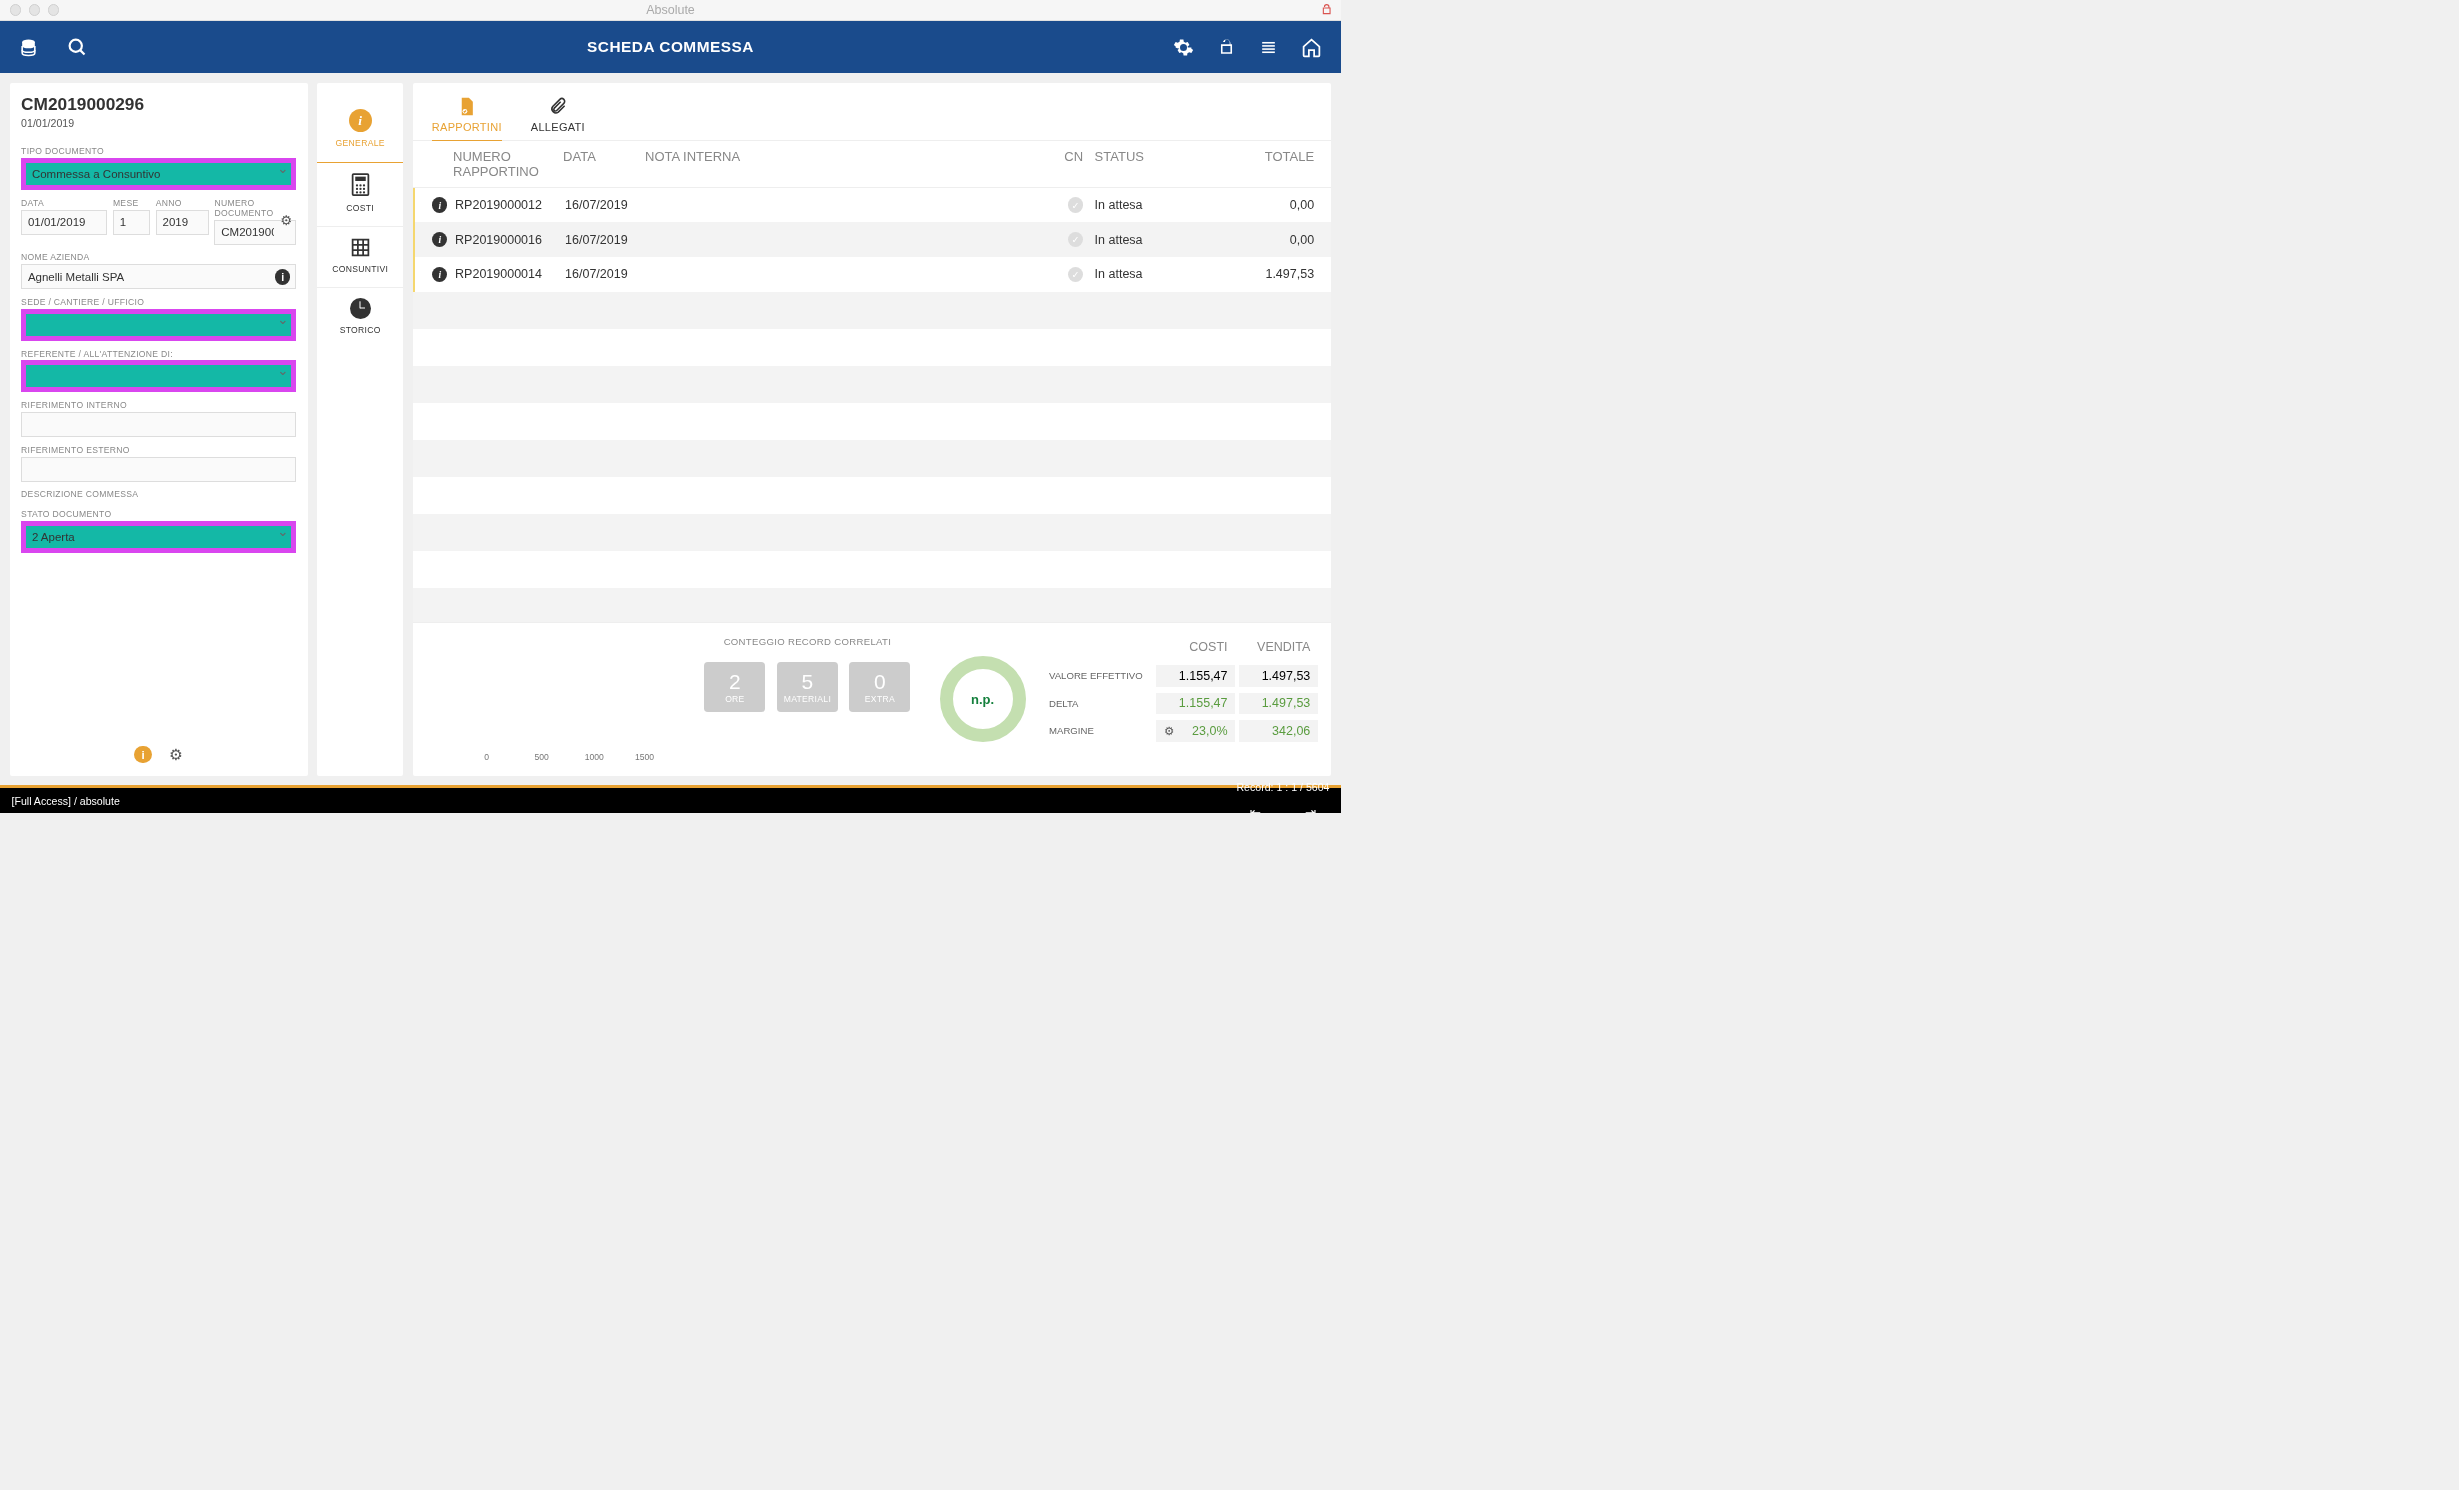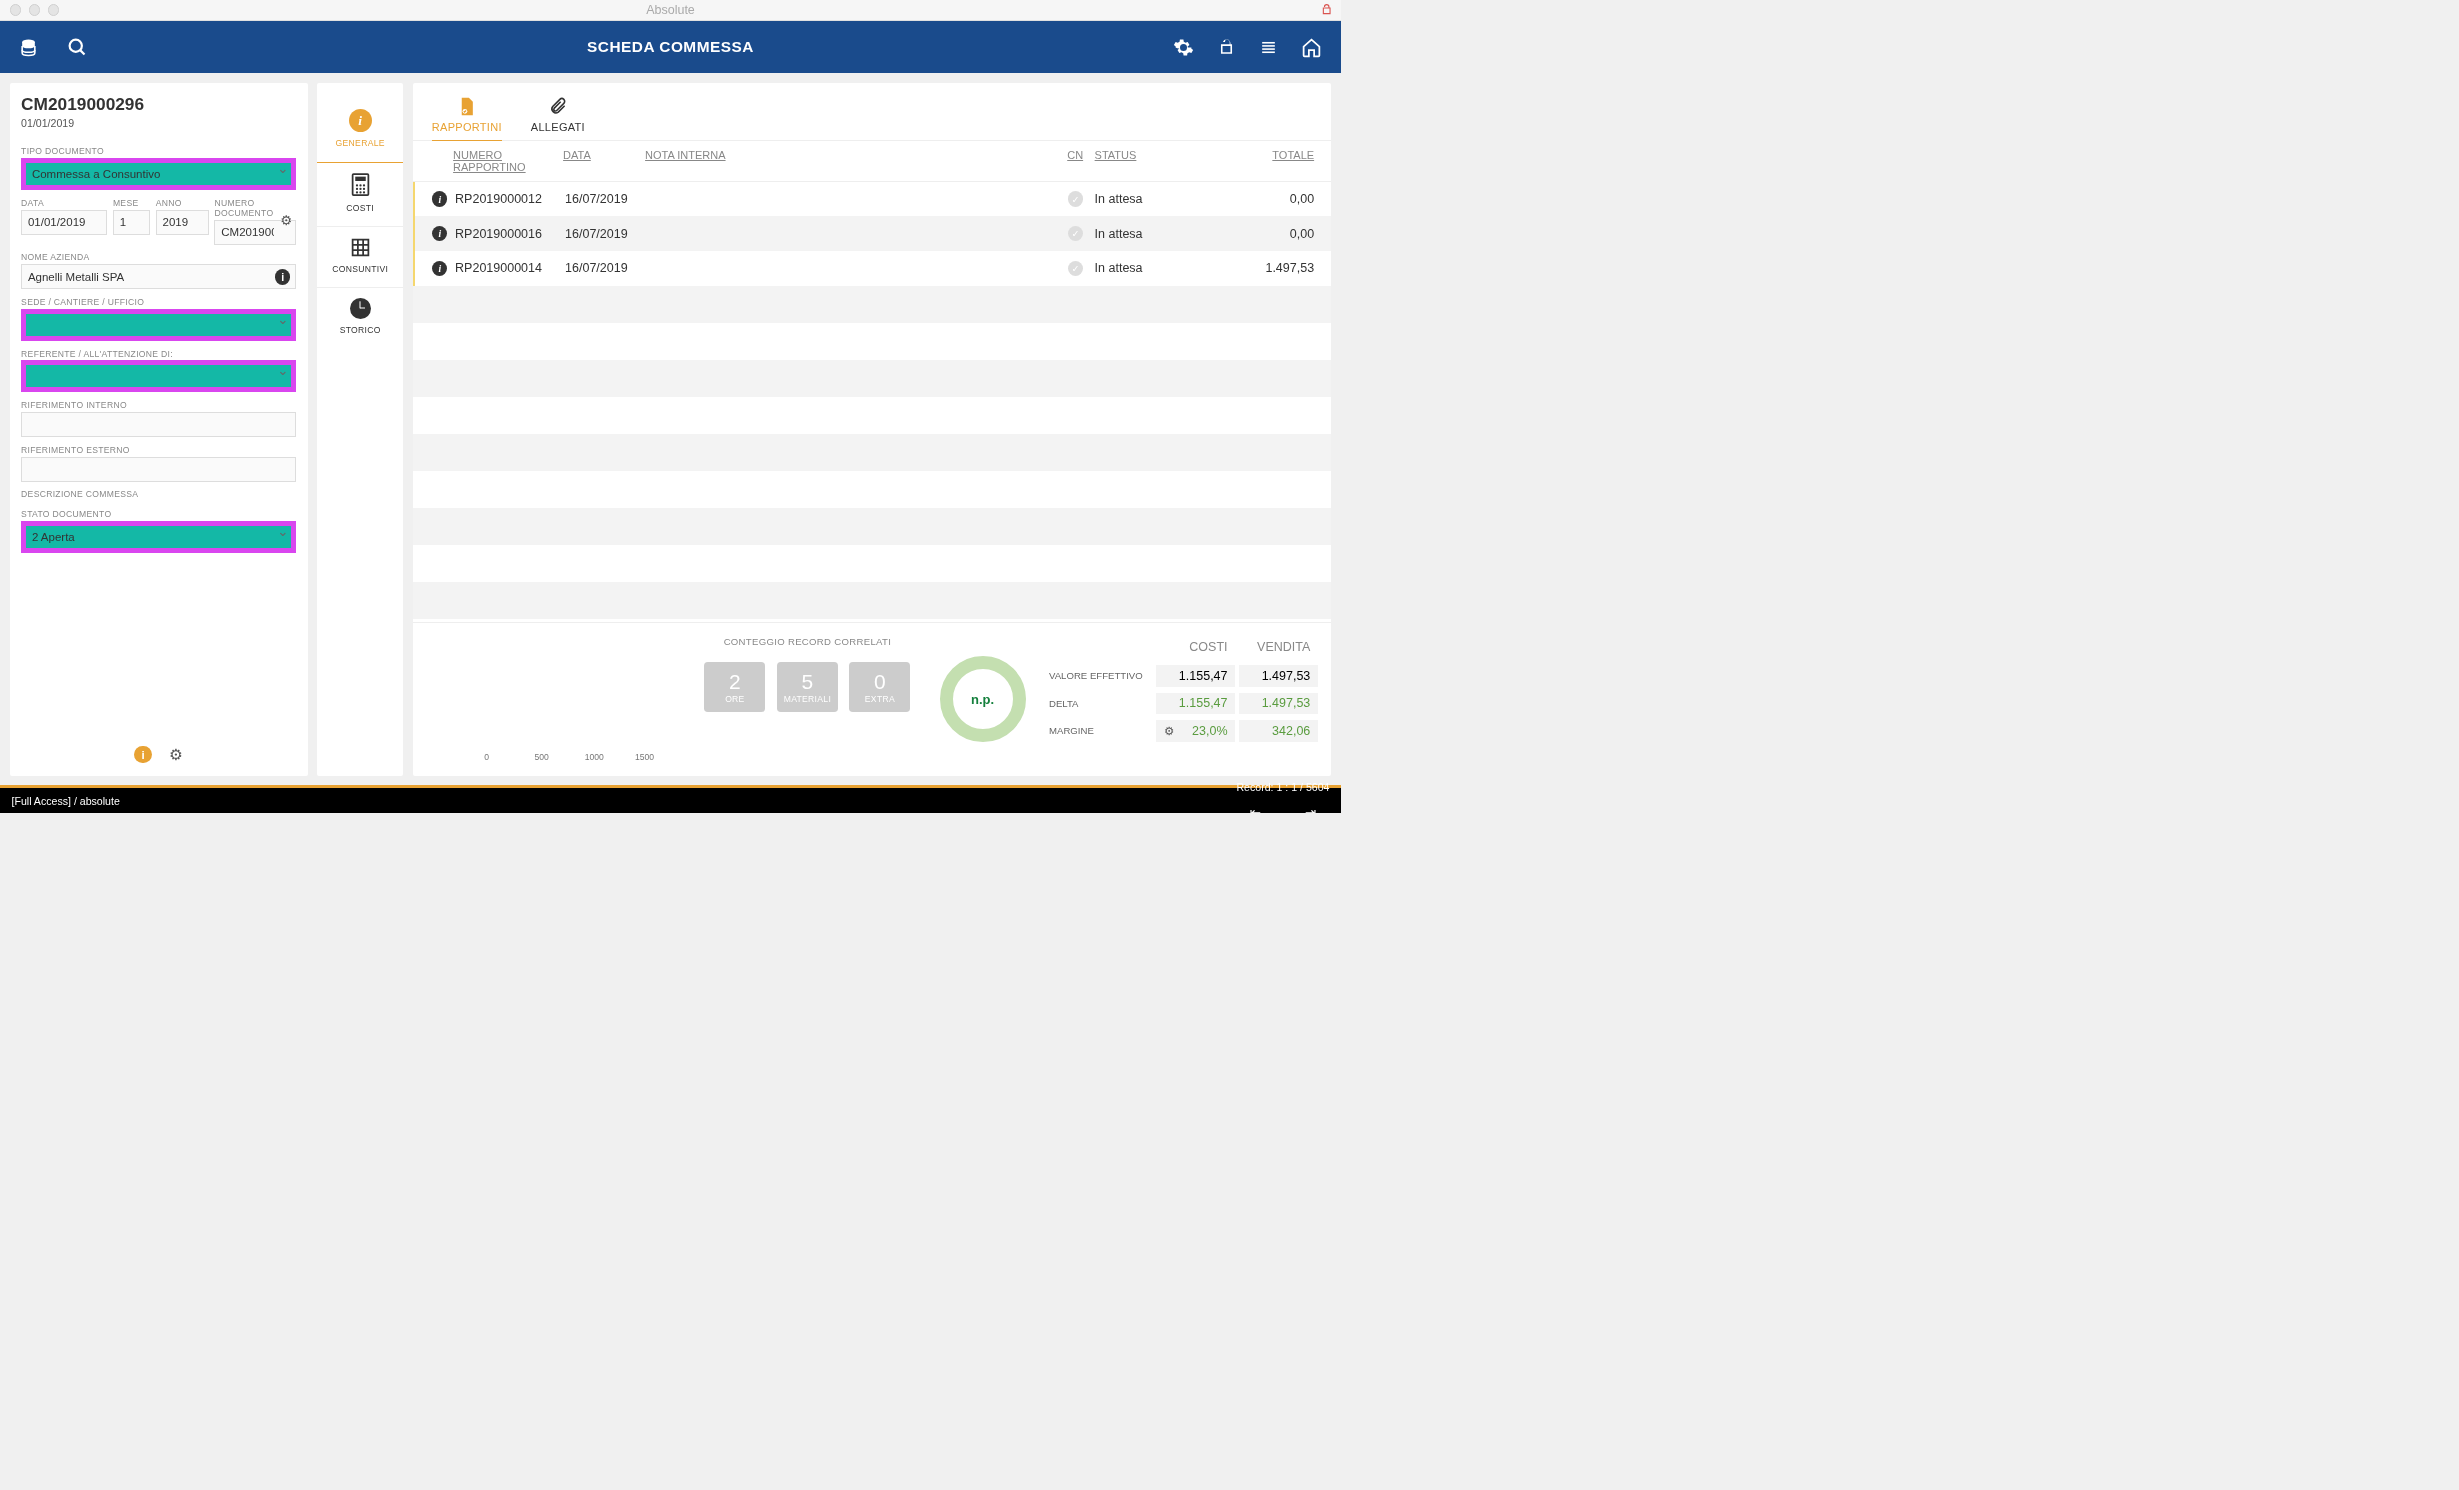--- a/index.html
+++ b/index.html
@@ -64,21 +64,21 @@
 .content { flex: 1; background: #fff; display: flex; flex-direction: column; border-radius: 1.9px; overflow: hidden; }
 .tabs { display: flex; gap: 29px; padding: 13.4px 19px 0; border-bottom: 1px solid #eee; }
 .tab { display: flex; flex-direction: column; align-items: center; padding-bottom: 7.7px; cursor: pointer; position: relative; }
 .tab.active::after { content: ""; position: absolute; bottom: -1px; left: 0; right: 0; height: 1.9px; background: #e8a233; }
 .tab.active .tab-icon, .tab.active .tab-label { color: #e8a233; }
 .tab-icon { font-size: 21px; color: #333; }
 .tab-label { font-size: 11px; margin-top: 3.8px; color: #333; letter-spacing: 0.3px; }
 
 
 .table { flex: 1; overflow: auto; }
-.thead { display: flex; padding: 7.7px 17.3px; font-size: 11px; color: #888; border-bottom: 1px solid #eee; text-decoration: underline; }
+.thead { display: flex; padding: 7.7px 17.3px; font-size: 13px; color: #888; border-bottom: 1px solid #eee; }
 .col-info { width: 23px; }
 .col-num-r { width: 110px; }
 .col-data-r { width: 82px; }
 .col-nota { flex: 1; }
 .col-cn { width: 33px; text-align: right; }
 .col-status { width: 154px; padding-left: 11.5px; }
 .col-totale { width: 77px; text-align: right; }
 .trow { display: flex; align-items: center; padding: 9.6px 17.3px; font-size: 12.5px; color: #333; border-left: 2.9px solid #f5d76e; }
 .trow.alt { background: #f3f3f3; }
 .info-dot { width: 15.4px; height: 15.4px; border-radius: 50%; background: #333; color: #fff; font-size: 9.6px; font-weight: bold; display: inline-flex; align-items: center; justify-content: center; font-style: italic; font-family: Georgia, serif; cursor: pointer; }

